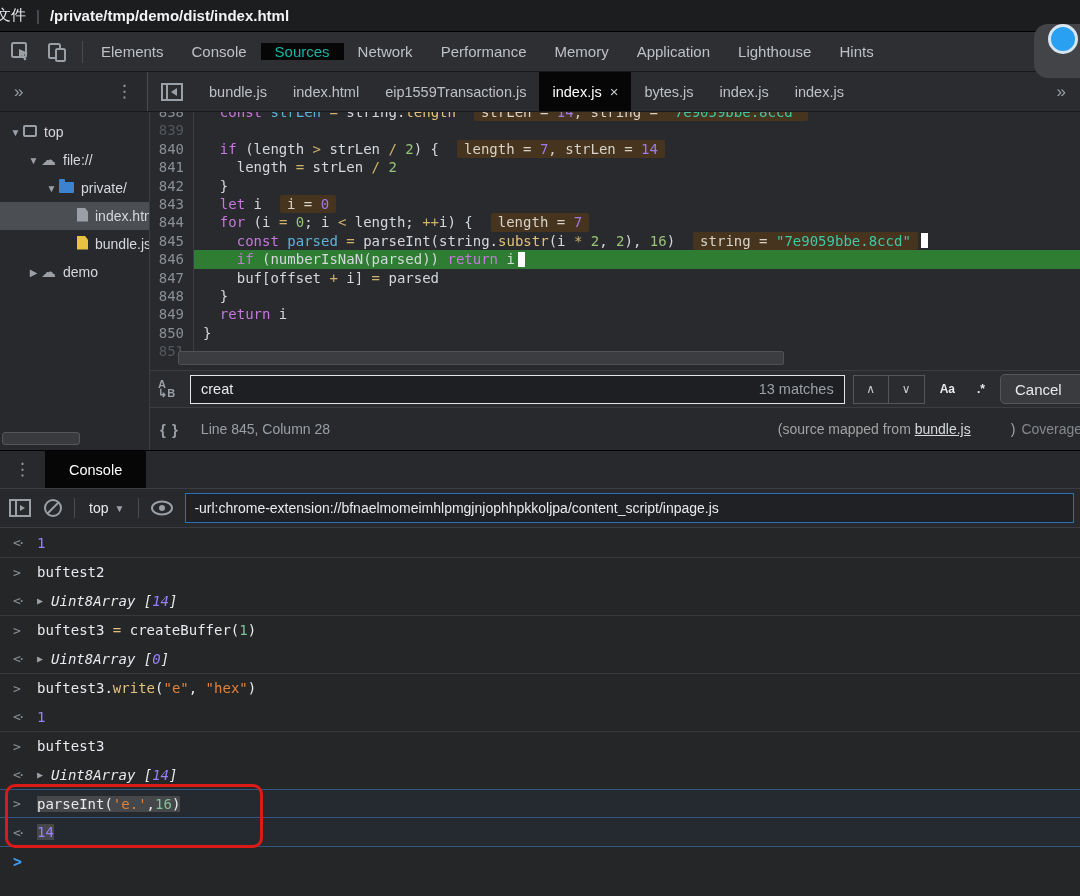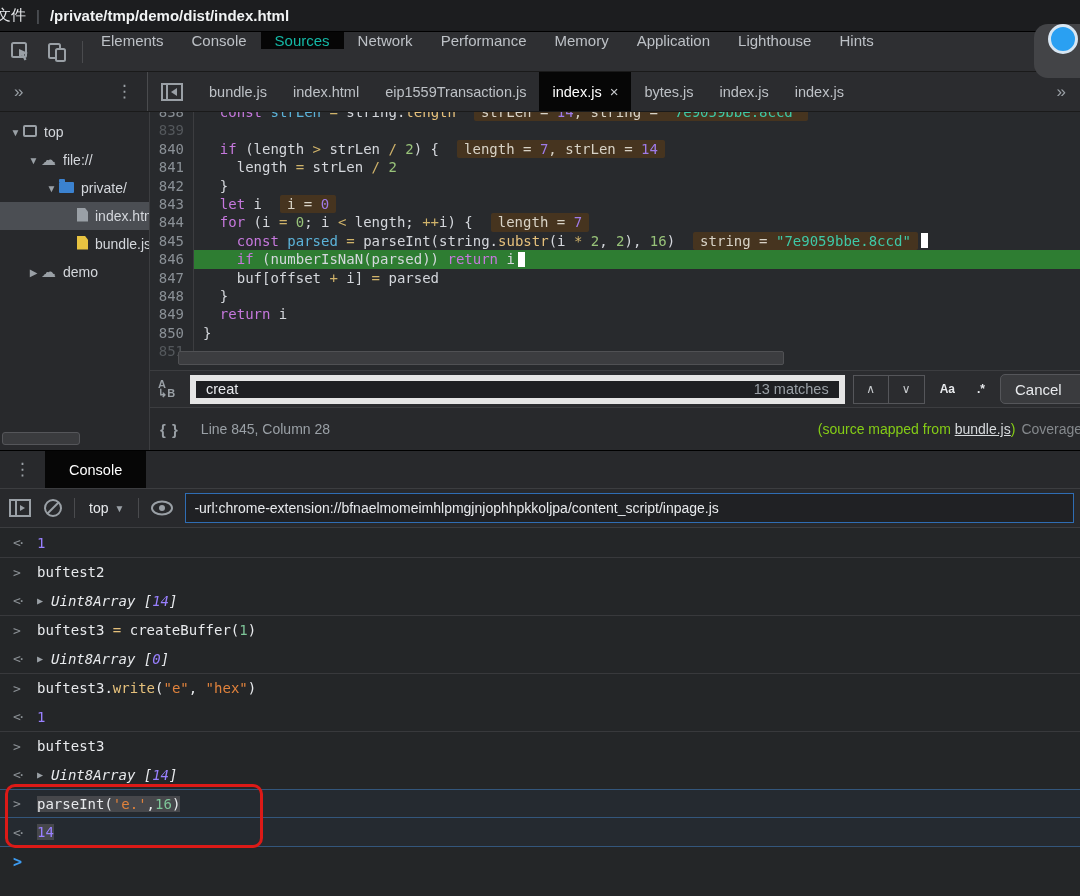--- a/index.html
+++ b/index.html
@@ -60,34 +60,34 @@
   .tok-plain { color:#d4d7dc; } .tok-kw { color:#c678dd; } .tok-def { color:#5cb3d9; }
   .tok-prop { color:#e5c07b; } .tok-num { color:#98c379; } .tok-op { color:#d0b36a; }
   .inline-hint { margin-left:18px; background:#46341f; border-radius:2px; padding:0 7px; color:#d8d3c7; }
   .tok-hplain { color:#d8d3c7; } .tok-hnum { color:#9f7be8; } .tok-hstr { color:#3ec9a7;text-align:center; }
   .caret { display:inline-block; width:7px; height:15px; background:#ffffff; margin-left:3px; flex:none; }
   .code-area .hscroll { position:absolute; bottom:5px; left:28px; width:606px; height:14px; background:#3c3d40; border:1px solid #505154; border-radius:2px; }
 
   
   .searchbar { height:37px; background:#2b2c2f; border-top:1px solid #3c3d40; display:flex; align-items:center; padding:0 6px 0 8px; gap:8px; overflow:hidden; }
   .replace-icon { color:#9aa0a6; font-size:11px; line-height:9px; text-align:left; width:24px; flex:none; font-weight:700; }
-  .search-input-wrap { flex:1; height:29px; background:#1e1f22; border:6px solid #e5e5e5; display:flex; align-items:center; padding:0 10px; min-width:0; }
+  .search-input-wrap { flex:1; height:29px; background:#1e1f22; border:1px solid #e5e5e5; display:flex; align-items:center; padding:0 10px; min-width:0; }
   .search-input-wrap input { flex:1; background:transparent; border:none; outline:none; color:#e8eaed; font-size:14.5px; font-family:"Liberation Sans", sans-serif; }
   .match-count { color:#9aa0a6; font-size:14.5px; white-space:nowrap; }
   .nav-btn { width:36px; height:29px; border:1px solid #55565a; background:transparent; color:#c7cacd; font-size:12px; display:flex; align-items:center; justify-content:center; }
   .nav-btn + .nav-btn { border-left:none; }
   .toggle-btn { color:#e8eaed; font-size:12px; font-weight:700; padding:0 7px; white-space:nowrap; }
   .cancel-btn { flex:none; width:110px; height:30px; background:#3a3b3e; border:1px solid #55565a; border-radius:5px; color:#e8eaed; font-size:15px; display:flex; align-items:center; padding-left:14px; margin-right:-36px; }
 
   
   .statusbar { height:43px; background:#28292c; border-top:1px solid #3c3d40; display:flex; align-items:center; padding:0 0 0 10px; font-size:14px; overflow:hidden; }
   .curly-icon { color:#9aa0a6; font-size:15px; font-weight:700; margin-right:22px; letter-spacing:1px; }
   .cursor-pos { color:#9aa0a6; }
   .status-right { margin-left:auto; white-space:nowrap; margin-right:-6px; }
-  .status-right .mapped { color:#84cc16; }
+  .status-right .mapped { color:#a3a3a3;margin-left:40px; }
   .status-right .link { color:#d7dadd; text-decoration:underline; }
   .status-right .coverage { color:#85898d; margin-left:6px; }
 
   
   .drawer-head { height:38px; background:#28292c; border-top:1px solid #000; display:flex; align-items:stretch; }
   .drawer-head .kebab { display:flex; align-items:center; padding:0 14px; }
   .drawer-tab { display:flex; align-items:center; padding:0 24px; font-size:14.5px; color:#bdc1c6; }
   .drawer-tab.active { background:#060606; color:#fff; }
   .console-toolbar { height:40px; background:#28292c; border-top:1px solid #3c3d40; border-bottom:1px solid #3c3d40; display:flex; align-items:center; padding:0 8px; gap:10px; }
   .tsep { width:1px; height:20px; background:#4a4b4e; }
@@ -135,21 +135,21 @@
         </svg>
     </span>
     <span>
       <svg width="22" height="22" viewBox="0 0 22 22">
           <rect x="3" y="3" width="11" height="14" rx="1.5" fill="none" stroke="#9aa0a6" stroke-width="2"></rect>
           <rect x="10" y="8" width="9" height="12" rx="1.5" fill="#2e2f32" stroke="#9aa0a6" stroke-width="2"></rect>
         </svg>
     </span>
   </div>
   <div class="vsep"></div>
-  <div id="dt-tabs" style="display:flex;align-items:flex-start;">
+  <div id="dt-tabs" style="display:flex;align-items:center;">
       <div class="dt-tab">Elements</div>
       <div class="dt-tab">Console</div>
       <div class="dt-tab active">Sources</div>
       <div class="dt-tab">Network</div>
       <div class="dt-tab">Performance</div>
       <div class="dt-tab">Memory</div>
       <div class="dt-tab">Application</div>
       <div class="dt-tab">Lighthouse</div>
       <div class="dt-tab">Hints</div>
     </div>

